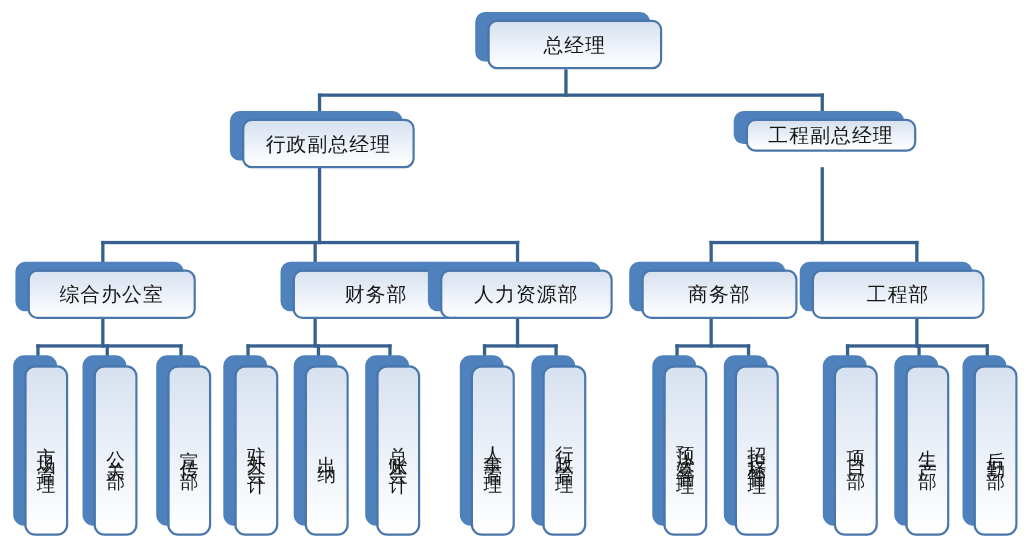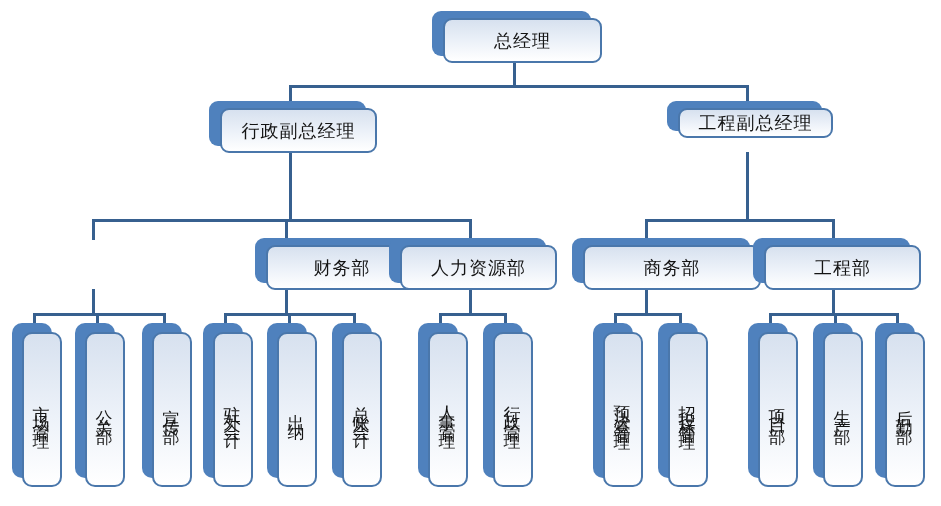--- a/index.html
+++ b/index.html
@@ -110,39 +110,45 @@
       <span class="hlabel">行政副总经理</span>
     </div>
   </div>
   <div class="node" style="left:678px;top:108px;width:155px;height:30px;">
     <div class="shadow"></div>
     <div class="face">
       <span class="hlabel">工程副总经理</span>
     </div>
   </div>
 
+  <div class="node" style="left:25px;top:245px;width:153px;height:45px;">
+    <div class="shadow"></div>
+    <div class="face">
+      <span class="hlabel">综合办公室</span>
+    </div>
+  </div>
   <div class="node" style="left:218px;top:245px;width:152px;height:45px;margin-left:48px;">
     <div class="shadow"></div>
     <div class="face">
       <span class="hlabel">财务部</span>
     </div>
   </div>
   <div class="node" style="left:400px;top:245px;width:157px;height:45px;">
     <div class="shadow"></div>
     <div class="face">
       <span class="hlabel">人力资源部</span>
     </div>
   </div>
-  <div class="node" style="left:583px;top:245px;width:142px;height:45px;padding-left:36px;">
+  <div class="node" style="left:583px;top:245px;width:142px;height:45px;">
     <div class="shadow"></div>
     <div class="face">
       <span class="hlabel">商务部</span>
     </div>
   </div>
-  <div class="node" style="left:764px;top:245px;width:157px;height:45px;">
+  <div class="node" style="left:738px;top:245px;width:157px;height:45px;">
     <div class="shadow"></div>
     <div class="face">
       <span class="hlabel">工程部</span>
     </div>
   </div>
 
   <div class="node vnode" style="left:22px;top:332px;width:40px;height:155px;">
     <div class="shadow"></div>
     <div class="face">
       <span class="vlabel">市场管理</span>

